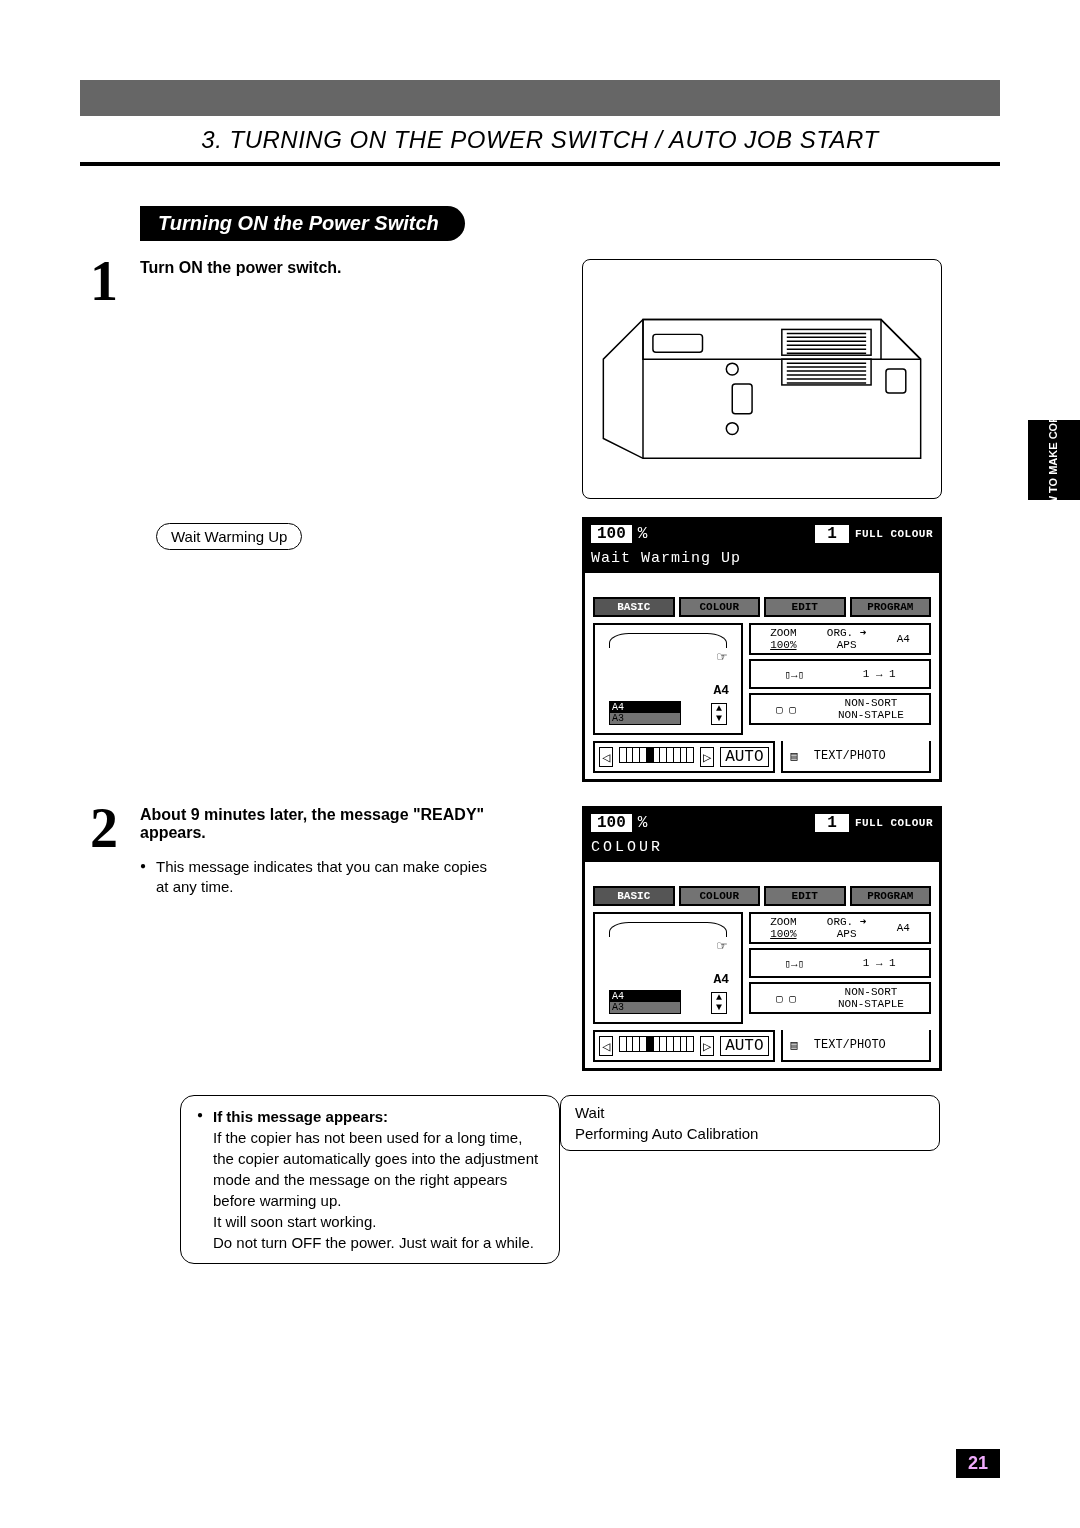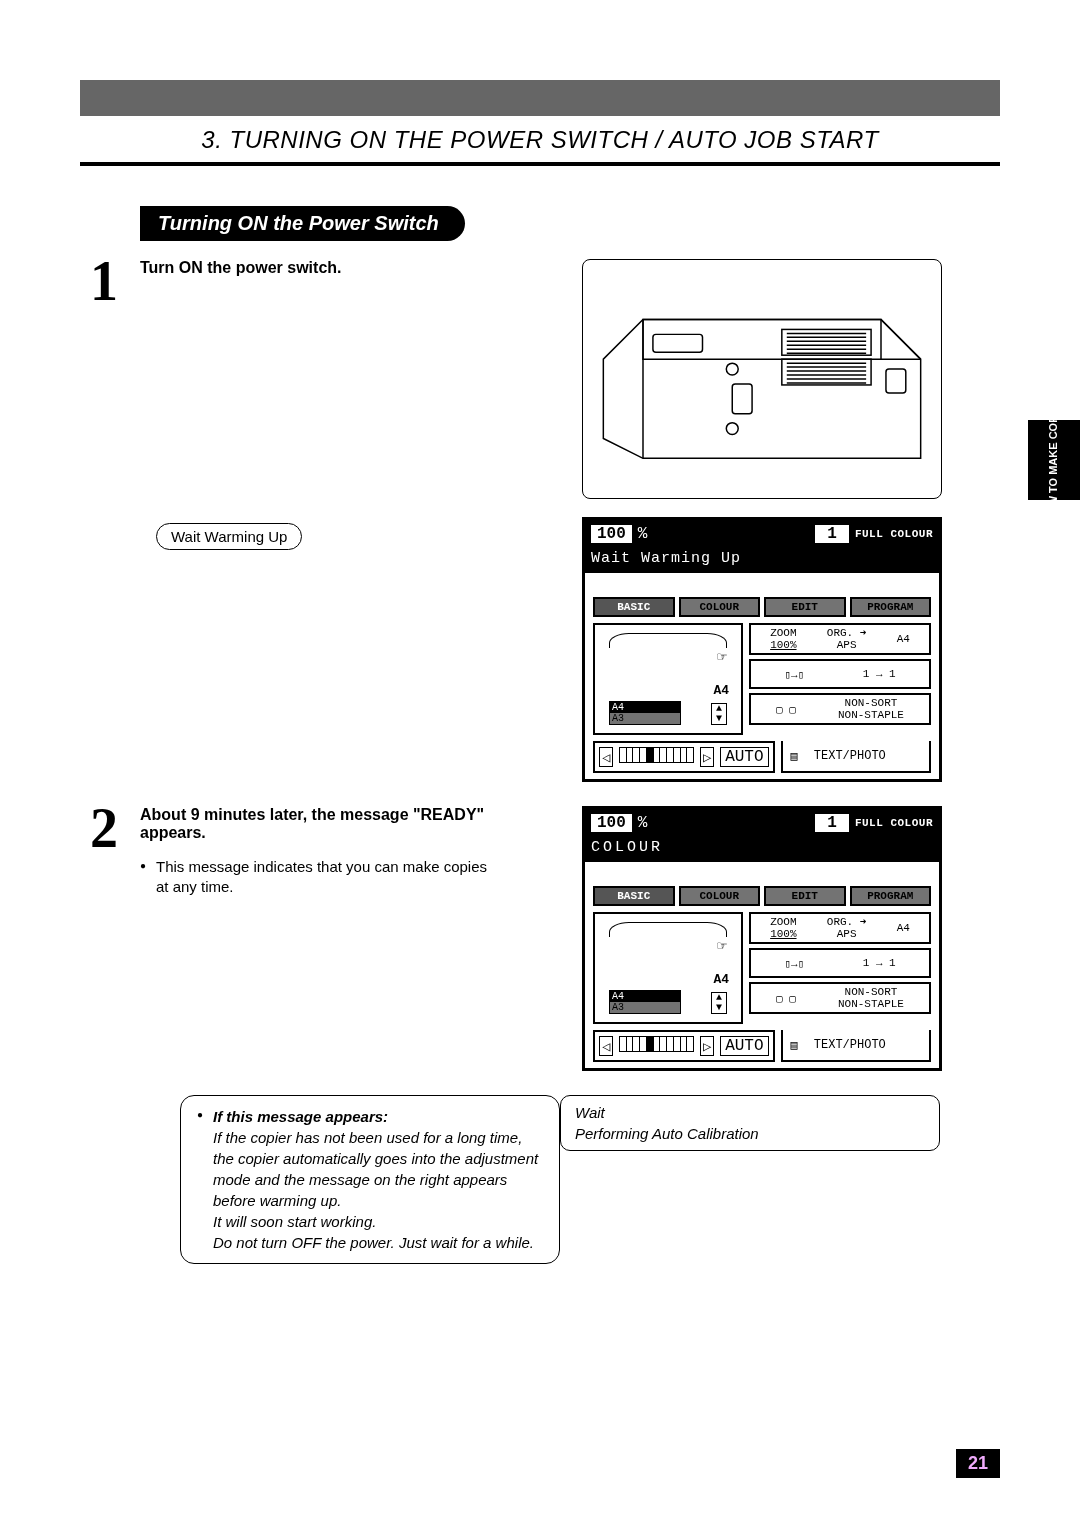--- a/index.html
+++ b/index.html
@@ -286,21 +286,20 @@
     border-top:none;
     padding:4px 8px;
     align-items:center;
     gap:16px;
     font-size:12px;
   }
   
   .note-wrap {
     display: flex;
     margin: 24px 60px 0 100px;
-    font-style: italic;
   }
   .note-box {
     flex: 1;
     border: 1.5px solid #000;
     border-radius: 14px;
     padding: 10px 16px;
     font-size: 15px;
     line-height: 1.4;
   }
   .note-box .h { font-weight: bold; }

